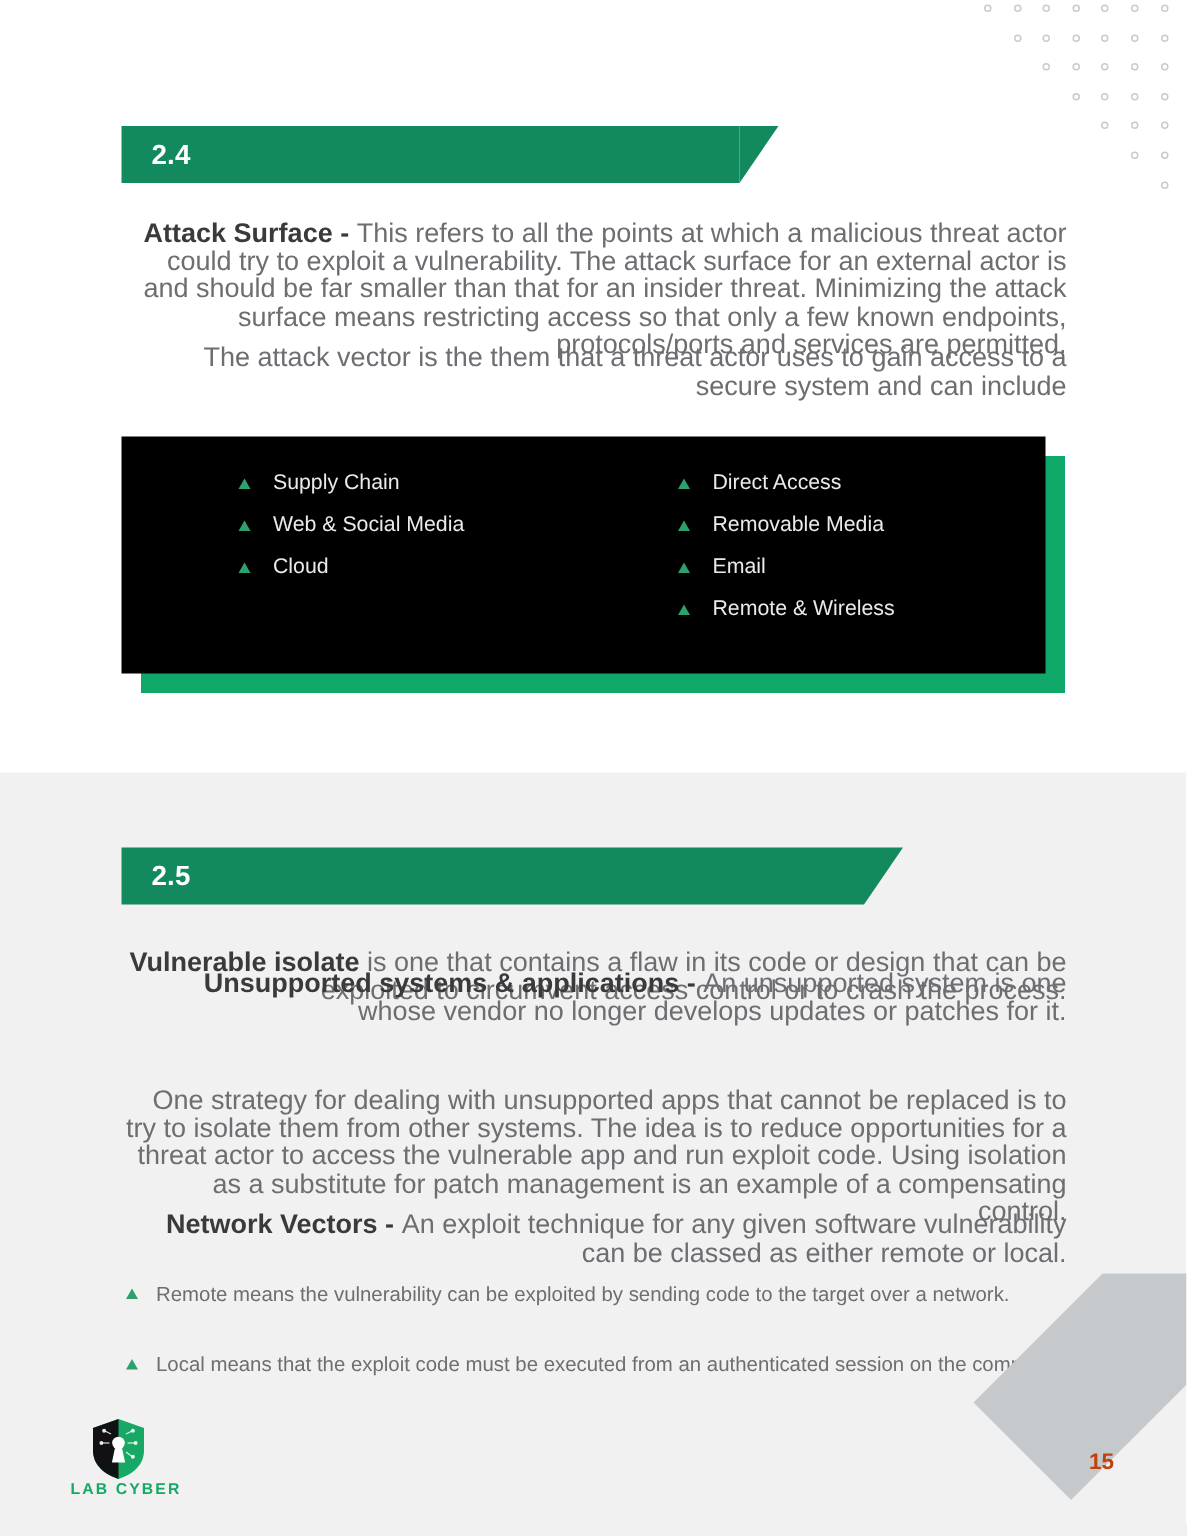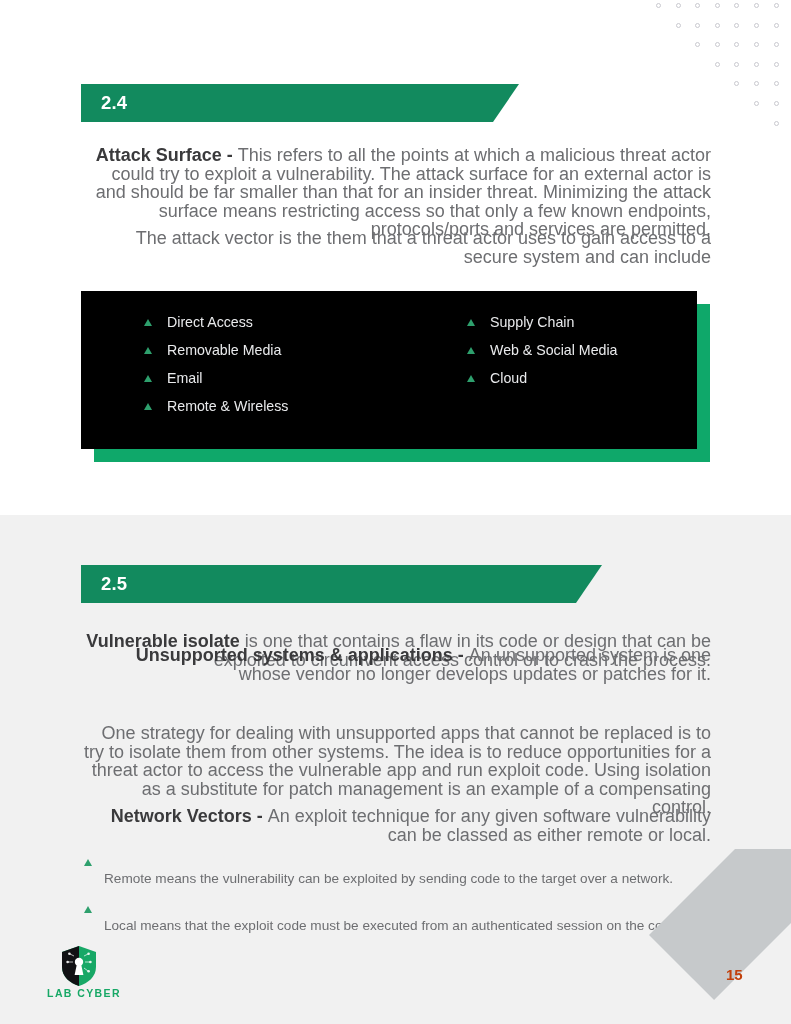--- a/index.html
+++ b/index.html
@@ -172,21 +172,20 @@
     width: 625px;
     display: flex;
     align-items: flex-start;
   }
   .b-item .caret { margin-top: 4px; margin-right: 11px; }
   .b-item .btext {
     color: #6d6e71;
     font-size: 13.6px;
     line-height: 18.6px;
     flex: 1;
-    margin-top: 16px;
   }
 
   
   .logo {
     position: absolute;
     left: 45px; top: 945px;
     width: 78px; height: 58px;
   }
   .logo .shield { position: absolute; left: 13px; top: 0; width: 42px; height: 42px; }
   .logo .brand {
@@ -256,50 +255,50 @@
   <b>Attack Surface - </b><span>This refers to all the points at which a malicious threat actor could try to exploit a vulnerability. The attack surface for an external actor is and should be far smaller than that for an insider threat. Minimizing the attack surface means restricting access so that only a few known endpoints, protocols/ports and services are permitted.</span>
 </div>
 <div class="para" id="p-24-1" style="top:229px;">
   <b></b><span>The attack vector is the them that a threat actor uses to gain access to a secure system and can include</span>
 </div>
 
 <div class="vector-box-wrap">
   <div class="vector-box-shadow"></div>
   <div class="vector-box"></div>
   <div class="vector-cols">
+    <div class="vector-col right" id="vector-col-right">
+        <div class="v-item">
+          <span class="caret"></span>
+          <span class="label">Supply Chain</span>
+        </div>
+        <div class="v-item">
+          <span class="caret"></span>
+          <span class="label">Web &amp; Social Media</span>
+        </div>
+        <div class="v-item">
+          <span class="caret"></span>
+          <span class="label">Cloud</span>
+        </div>
+      </div>
     <div class="vector-col left" id="vector-col-left">
         <div class="v-item">
           <span class="caret"></span>
           <span class="label">Direct Access</span>
         </div>
         <div class="v-item">
           <span class="caret"></span>
           <span class="label">Removable Media</span>
         </div>
         <div class="v-item">
           <span class="caret"></span>
           <span class="label">Email</span>
         </div>
         <div class="v-item">
           <span class="caret"></span>
           <span class="label">Remote &amp; Wireless</span>
-        </div>
-      </div>
-    <div class="vector-col right" id="vector-col-right">
-        <div class="v-item">
-          <span class="caret"></span>
-          <span class="label">Supply Chain</span>
-        </div>
-        <div class="v-item">
-          <span class="caret"></span>
-          <span class="label">Web &amp; Social Media</span>
-        </div>
-        <div class="v-item">
-          <span class="caret"></span>
-          <span class="label">Cloud</span>
         </div>
       </div>
   </div>
 </div>
 
 <div class="section-banner" id="banner-25">
   <span class="num">2.5</span>
   <span class="slant"></span>
 </div>
 

